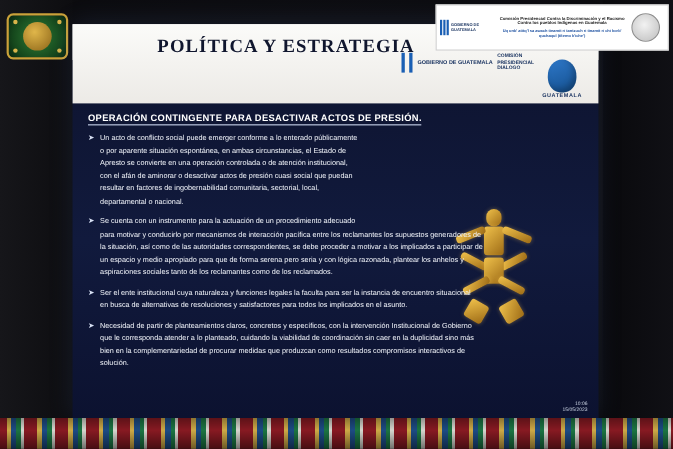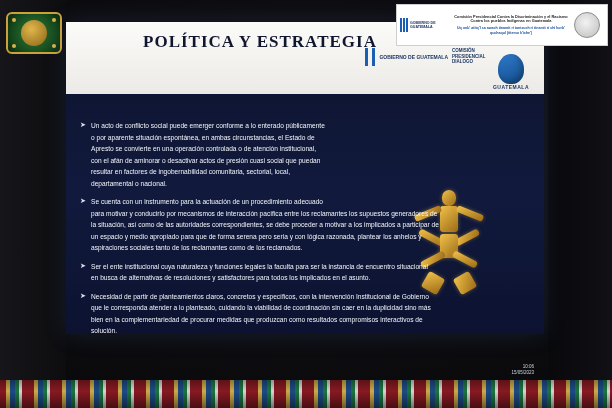--- a/index.html
+++ b/index.html
@@ -8,21 +8,21 @@
 
   
   .room{position:absolute;inset:0;background:
       radial-gradient(120% 90% at 50% 40%, #14141a 0%, #0b0b0e 60%, #050506 100%);}
 
   
   .leftwall{position:absolute;left:0;top:0;width:66px;height:380px;
       background:linear-gradient(90deg,#16161a 0%, #0d0d10 100%);}
 
   
-  .screen{position:absolute;left:66px;top:22px;width:478px;height:312px;
+  .screen{position:absolute;left:66px;top:22px;width:478px;height:358px;
       background:#111622;box-shadow:0 0 22px rgba(80,110,180,.18);}
   .screen-inner{position:absolute;inset:0;background:
       linear-gradient(180deg,#f2f2f0 0%,#ececea 8%,#e8e8e6 9%,#0e1430 9.2%,#111a3d 55%,#0c1230 100%);}
 
   
   .titleband{position:absolute;left:0;top:0;width:100%;height:72px;
       background:linear-gradient(180deg,#fbfbf9 0%,#eceae6 100%);}
   .title{position:absolute;left:44px;top:8px;width:300px;color:#10162e;
       font-family:"Liberation Serif",serif;font-weight:700;letter-spacing:1px;
       font-size:17px;line-height:24px;text-align:center;}
@@ -129,20 +129,23 @@
         </div>
         <div class="logo-cp">COMISIÓN PRESIDENCIAL DIALOGO</div>
 
         <div class="logo-quetzal">
           <div class="bird"></div>
           <div class="cap">GUATEMALA</div>
         </div>
       </div>
 
       <div class="body">
+        <div class="subtitle">
+          <span class="underline">OPERACIÓN CONTINGENTE PARA DESACTIVAR ACTOS DE PRESIÓN.</span>
+        </div>
 
         <div class="goldfig">
           <div class="piece" style="left:32px;top:0;width:14px;height:16px;border-radius:7px"></div>
           <div class="piece" style="left:30px;top:16px;width:18px;height:26px"></div>
           <div class="piece" style="left:4px;top:20px;width:28px;height:7px;transform:rotate(-22deg)"></div>
           <div class="piece" style="left:46px;top:20px;width:28px;height:7px;transform:rotate(22deg)"></div>
           <div class="piece" style="left:8px;top:44px;width:26px;height:7px;transform:rotate(28deg)"></div>
           <div class="piece" style="left:44px;top:44px;width:26px;height:7px;transform:rotate(-28deg)"></div>
           <div class="piece" style="left:30px;top:44px;width:18px;height:24px"></div>
           <div class="piece" style="left:10px;top:66px;width:26px;height:7px;transform:rotate(-28deg)"></div>

